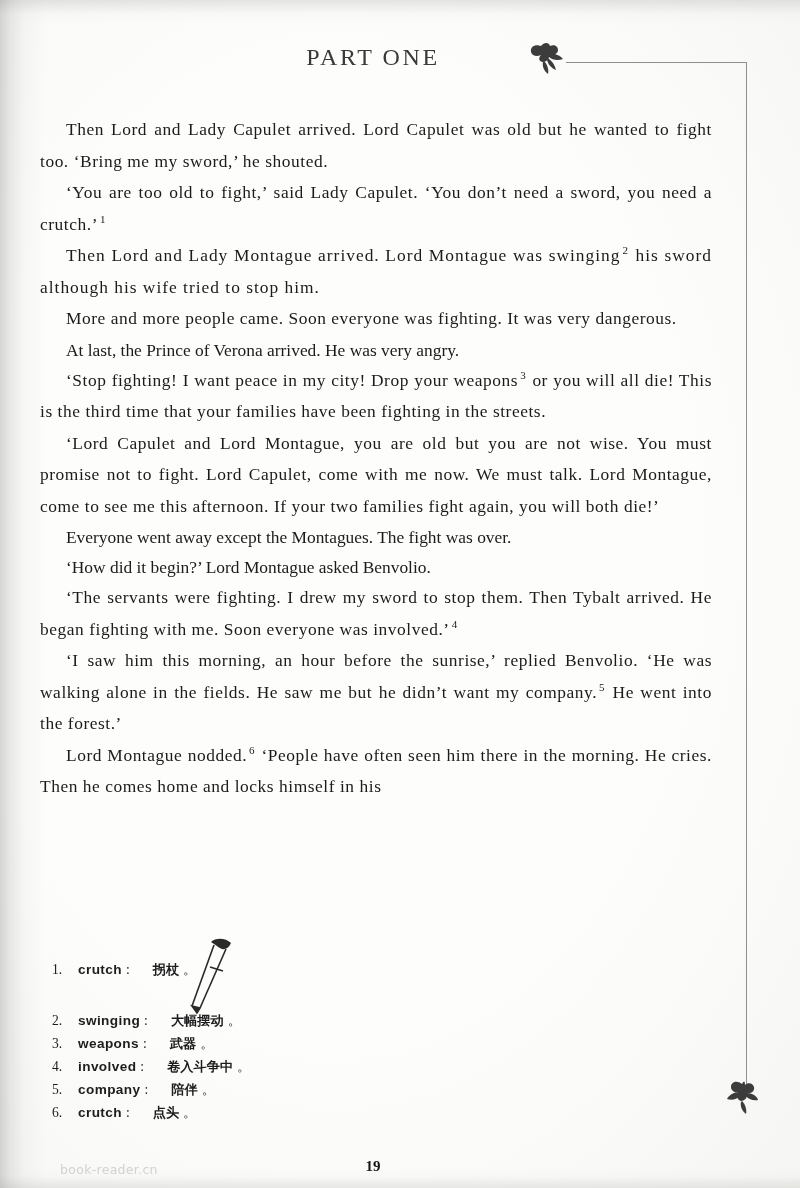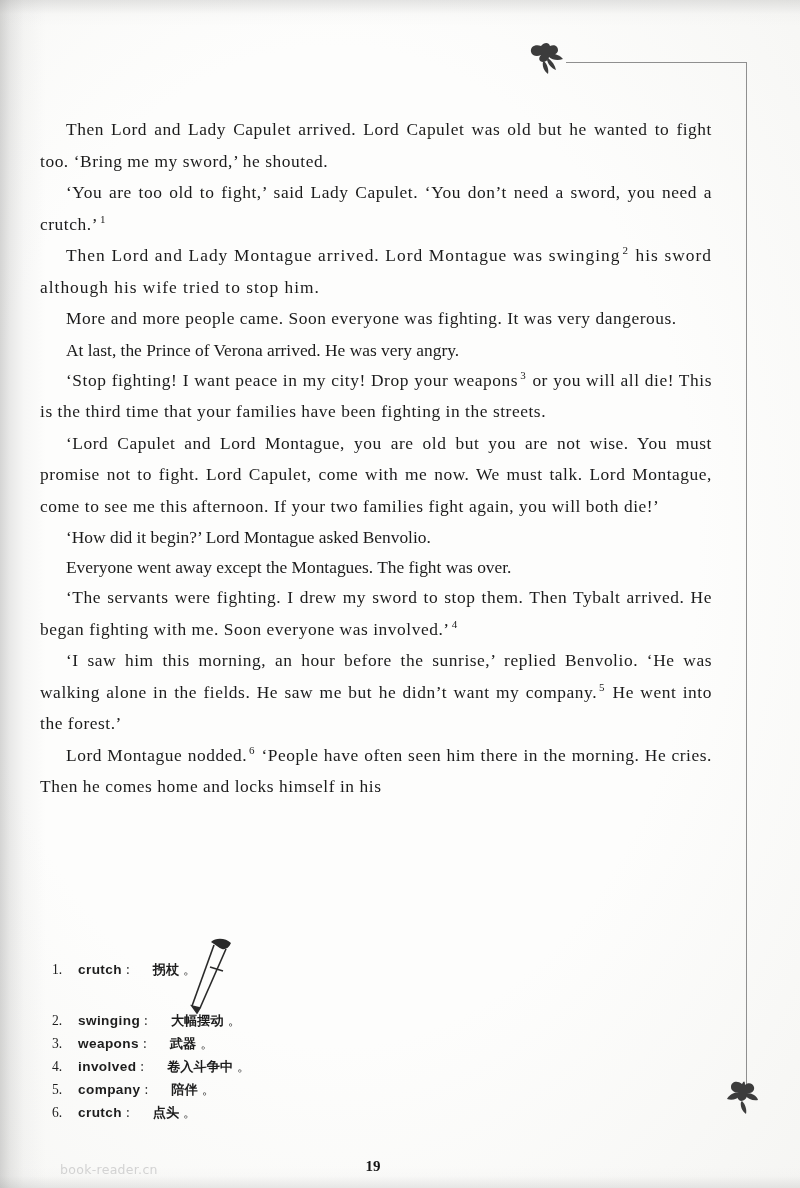--- a/index.html
+++ b/index.html
@@ -179,20 +179,21 @@
     letter-spacing: 0.3px;
   }
 </style>
 </head>
 <body>
 
 <div id="page">
 
   <div class="paper-tint"></div>
 
+  <div class="part-title">PART ONE</div>
 
   <svg class="ornament-top" viewBox="0 0 46 42">
     <g fill="#3c3c3c">
       <path d="M14 6 C8 4 3 7 4 12 C5 16 10 17 14 15 C11 18 12 22 16 22 C20 22 23 18 22 14 C26 16 31 14 31 10 C31 6 27 4 23 6 C22 2 17 2 14 6 Z"></path>
       <path d="M22 14 C27 13 33 15 36 19 C31 21 25 20 22 17 Z"></path>
       <path d="M17 21 C20 24 22 29 21 34 C17 31 15 26 16 22 Z"></path>
       <path d="M21 18 C25 21 28 25 29 30 C24 28 21 24 20 20 Z"></path>
     </g>
   </svg>
 
@@ -209,22 +210,22 @@
   </svg>
 
   <div class="body-text">
       <p class="sp1">Then Lord and Lady Capulet arrived. Lord Capulet was old but he wanted to fight too. ‘Bring me my sword,’ he shouted.</p>
       <p class="sp1">‘You are too old to fight,’ said Lady Capulet. ‘You don’t need a sword, you need a crutch.’<sup class="sup">1</sup></p>
       <p class="sp2">Then Lord and Lady Montague arrived. Lord Montague was swinging<sup class="sup">2</sup> his sword although his wife tried to stop him.</p>
       <p class="sp1">More and more people came. Soon everyone was fighting. It was very dangerous.</p>
       <p class="tight">At last, the Prince of Verona arrived. He was very angry.</p>
       <p class="sp1">‘Stop fighting! I want peace in my city! Drop your weapons<sup class="sup">3</sup> or you will all die! This is the third time that your families have been fighting in the streets.</p>
       <p class="sp1">‘Lord Capulet and Lord Montague, you are old but you are not wise. You must promise not to fight. Lord Capulet, come with me now. We must talk. Lord Montague, come to see me this afternoon. If your two families fight again, you will both die!’</p>
+      <p class="tight">Everyone went away except the Montagues. The fight was over.</p>
       <p class="tight">‘How did it begin?’ Lord Montague asked Benvolio.</p>
-      <p class="tight">Everyone went away except the Montagues. The fight was over.</p>
       <p class="sp1">‘The servants were fighting. I drew my sword to stop them. Then Tybalt arrived. He began fighting with me. Soon everyone was involved.’<sup class="sup">4</sup></p>
       <p class="sp1">‘I saw him this morning, an hour before the sunrise,’ replied Benvolio. ‘He was walking alone in the fields. He saw me but he didn’t want my company.<sup class="sup">5</sup> He went into the forest.’</p>
       <p class="sp1">Lord Montague nodded.<sup class="sup">6</sup> ‘People have often seen him there in the morning. He cries. Then he comes home and locks himself in his</p>
     </div>
 
   <div class="footnotes">
       <div class="fn-row">
         <span class="fn-num">1.</span>
         <span class="fn-term">crutch</span>
         <span class="fn-sep">:</span>

